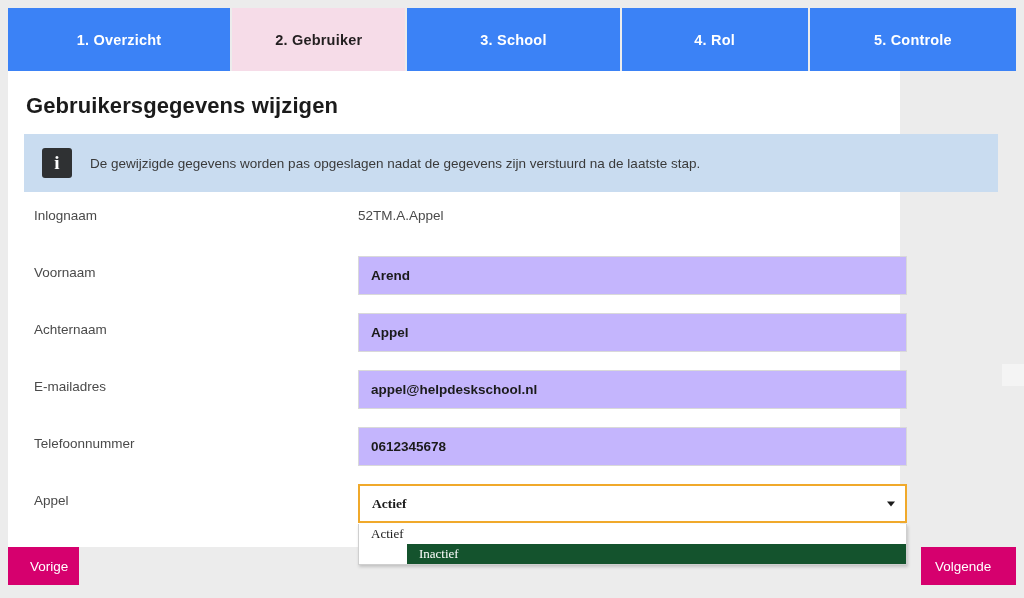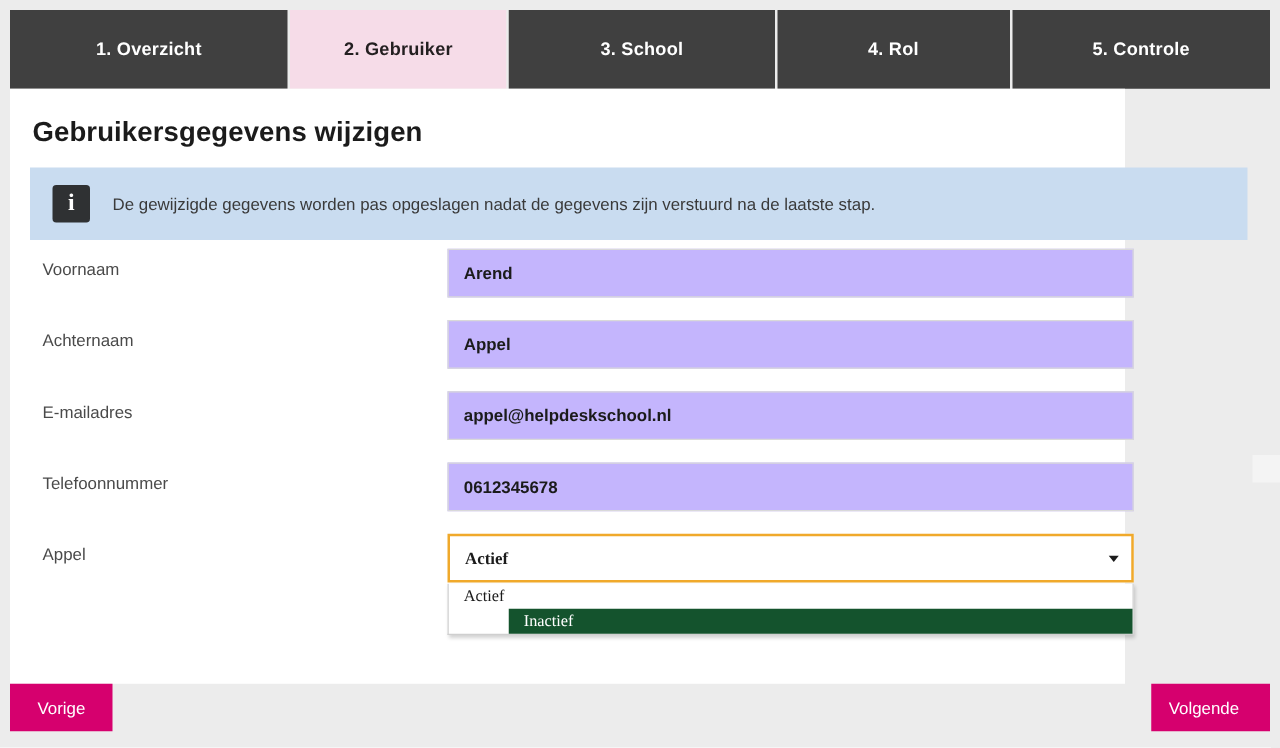--- a/index.html
+++ b/index.html
@@ -19,21 +19,21 @@
   .tabstrip {
     position: absolute;
     left: 8px;
     top: 8px;
     width: 1008px;
     height: 63px;
     display: flex;
     gap: 2px;
   }
   .tab {
-    background: #404040;
+    background: #3b82f6;
     color: #ffffff;
     font-size: 14.5px;
     font-weight: bold;
     display: flex;
     align-items: center;
     justify-content: center;
     letter-spacing: .2px;
     user-select: none;
   }
   .tab.t1 { width: 223px; }
@@ -202,21 +202,21 @@
     font-size: 13.5px;
     display: flex;
     align-items: center;
     border: none;
     font-family: "Liberation Sans", sans-serif;
     cursor: pointer;
   }
   .btn-prev {
     left: 8px;
     top: 547px;
-    width: 82px;
+    width: 71px;
     padding-left: 22px;
     box-sizing: border-box;
     text-align: center;
   }
   .btn-next {
     left: 921px;
     top: 547px;
     width: 95px;
     padding-left: 14px;
     box-sizing: border-box;
@@ -257,20 +257,24 @@
 
   <div class="page-title">Gebruikersgegevens wijzigen</div>
 
   <div class="infobar">
     <div class="info-icon">i</div>
     <div class="info-text">De gewijzigde gegevens worden pas opgeslagen nadat de gegevens zijn verstuurd na de laatste stap.</div>
   </div>
 
   <div class="form">
 
+    <div class="row">
+      <div class="label">Inlognaam</div>
+      <div class="static-value">52TM.A.Appel</div>
+    </div>
 
     <div class="row">
       <div class="label">Voornaam</div>
       <input class="field" type="text" value="Arend" style="">
     </div>
 
     <div class="row">
       <div class="label">Achternaam</div>
       <input class="field" type="text" value="Appel" style="">
     </div>

